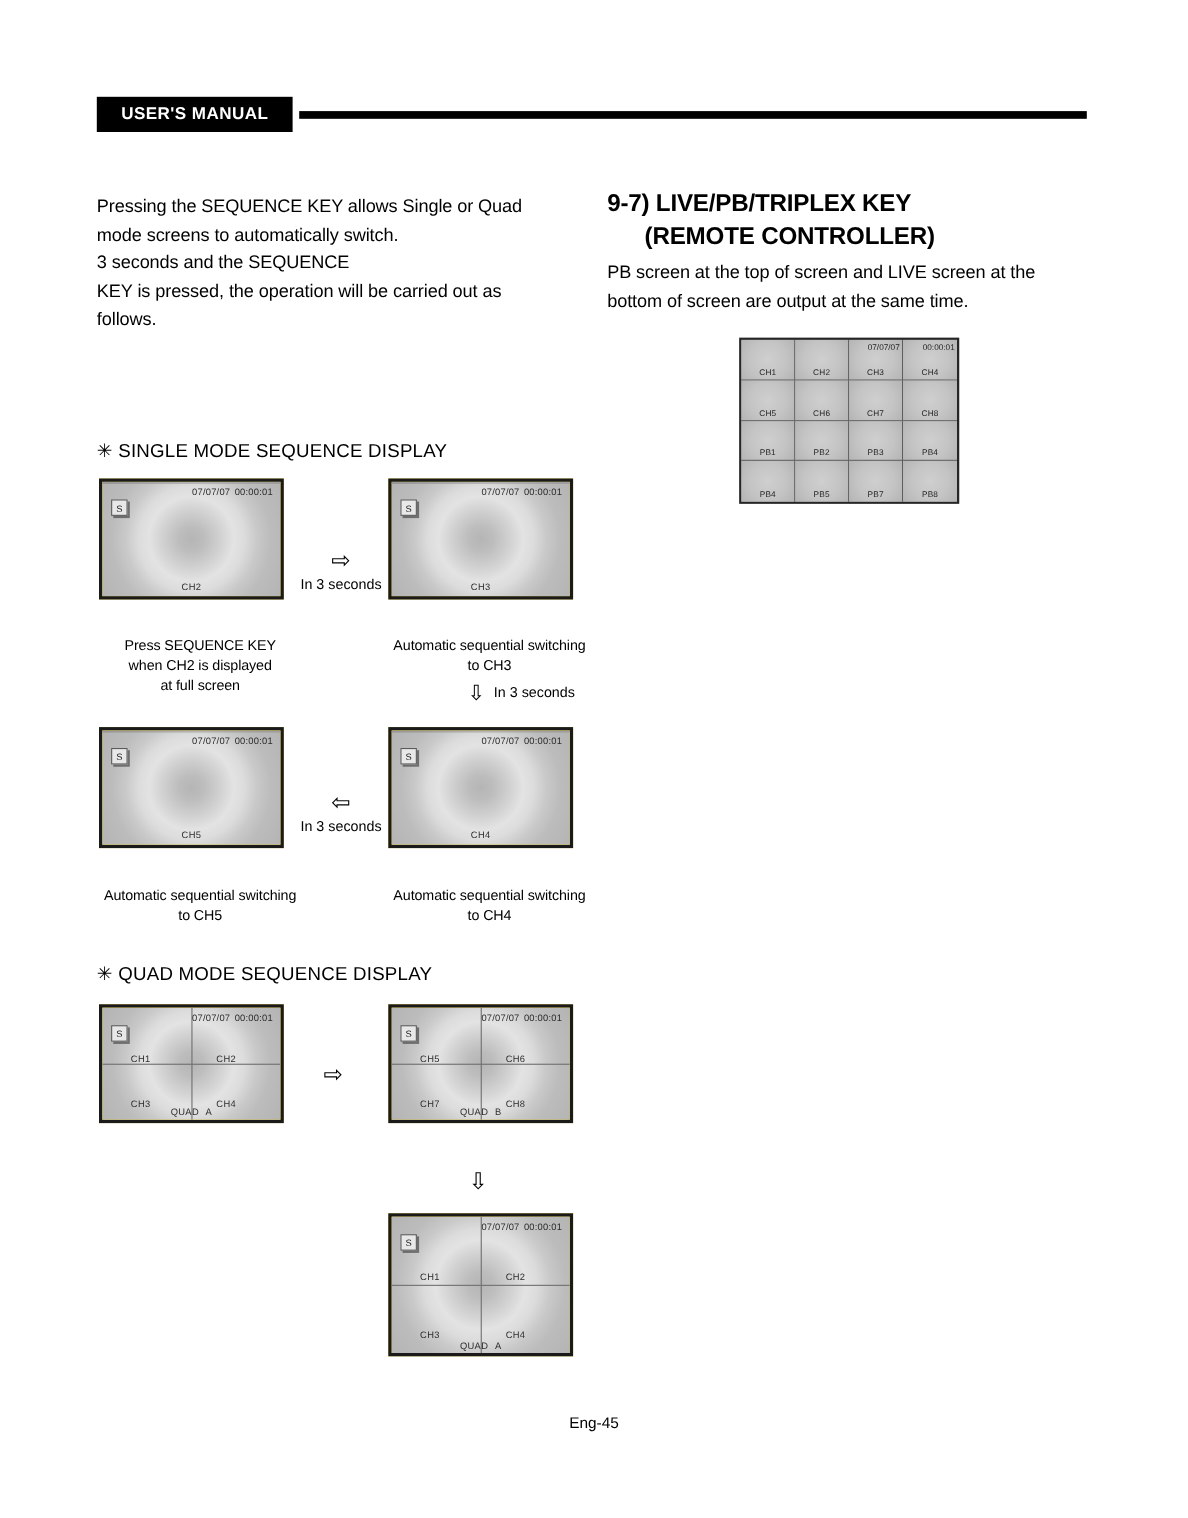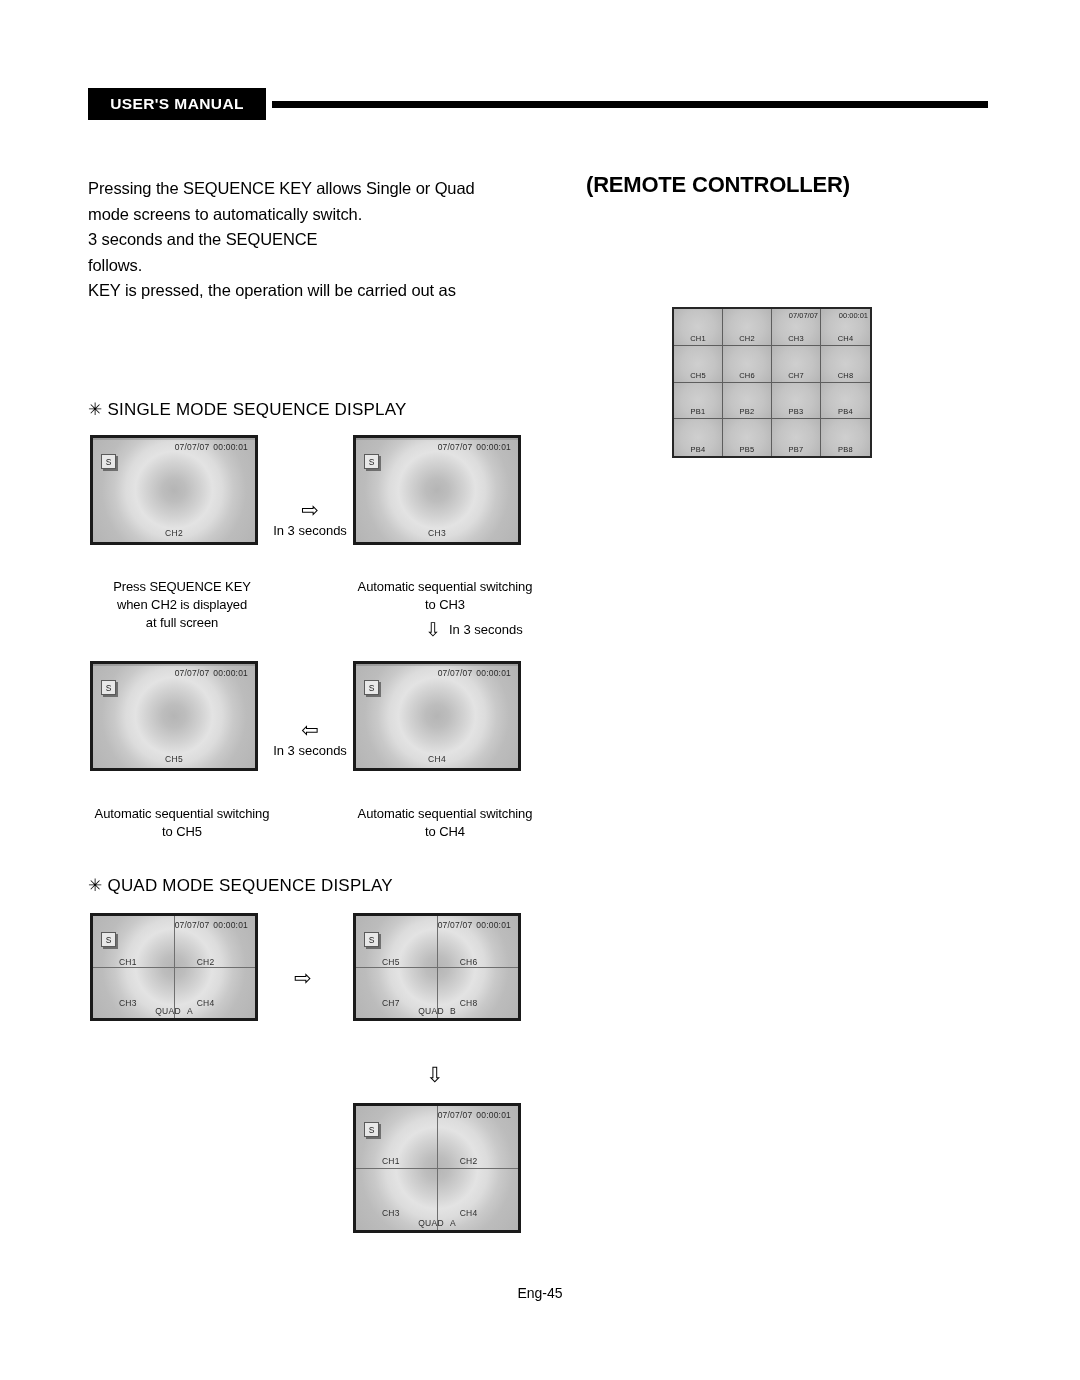--- a/index.html
+++ b/index.html
@@ -289,29 +289,34 @@
 <div id="header-band">
   <div id="manual-tag">USER'S MANUAL</div>
   <div id="header-rule"></div>
 </div>
 
 <div id="col-left">
   <p class="body-text">
     <span class="ln">Pressing the SEQUENCE KEY allows Single or Quad</span>
     <span class="ln">mode screens to automatically switch.</span>
     <span class="ln">3 seconds and the SEQUENCE</span>
+    <span class="ln">KEY is pressed, the operation will be carried out as</span>
     <span class="ln">follows.</span>
-    <span class="ln">KEY is pressed, the operation will be carried out as</span>
   </p>
 </div>
 
 <div id="col-right">
   <h2 class="section-title">
+    <span class="l1">9-7) LIVE/PB/TRIPLEX KEY</span>
     <span class="l2">(REMOTE CONTROLLER)</span>
   </h2>
+  <p class="body-text">
+    <span class="ln">PB screen at the top of screen and LIVE screen at the</span>
+    <span class="ln">bottom of screen are output at the same time.</span>
+  </p>
 </div>
 
 <div id="triplex">
   <div class="cell">
       <span class="lb">CH1</span>
     </div>
   <div class="cell">
       <span class="lb">CH2</span>
     </div>
   <div class="cell">

